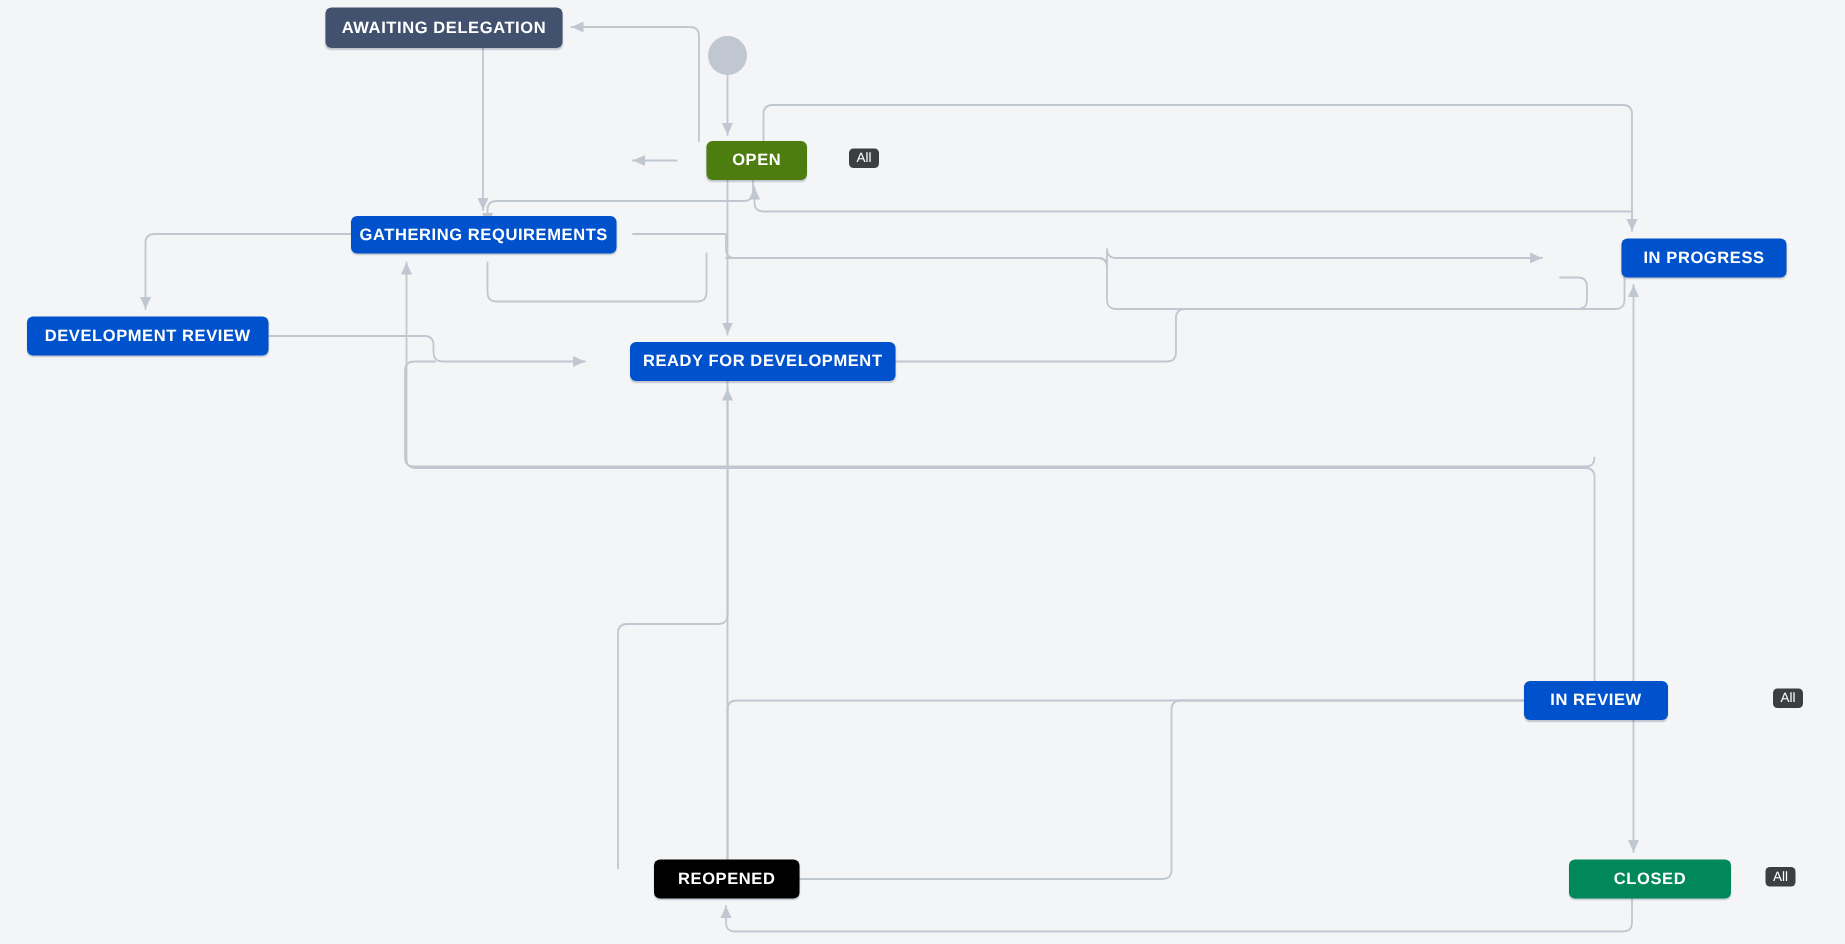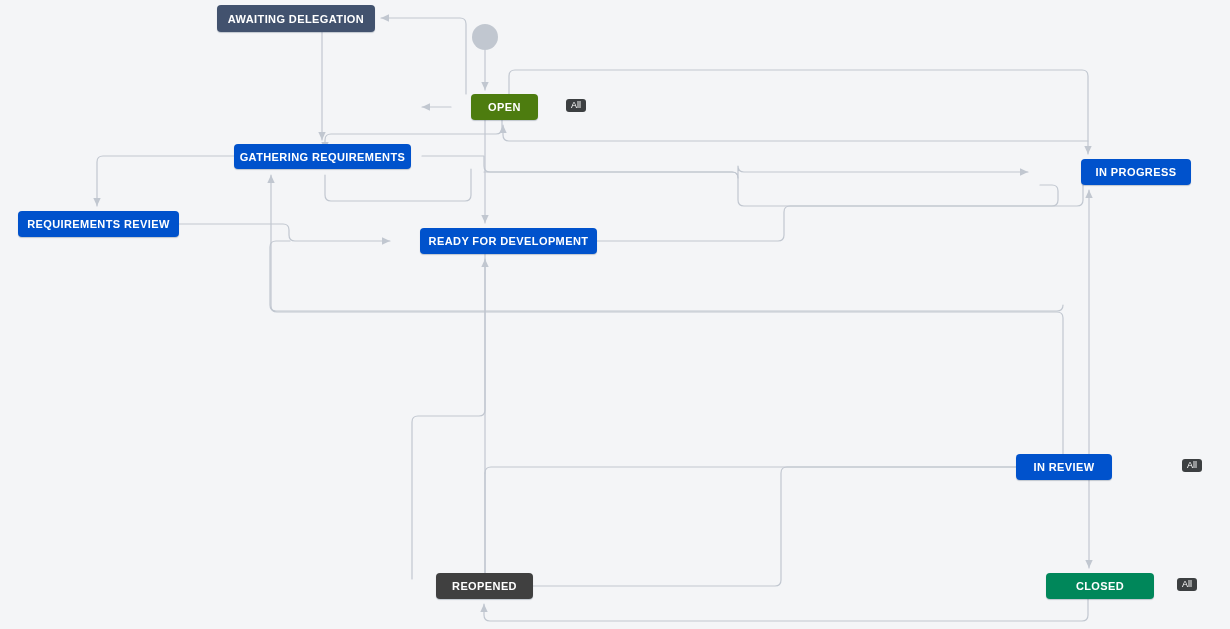--- a/index.html
+++ b/index.html
@@ -111,32 +111,32 @@
       <div class="node" style="left: 217px; top: 5px; width: 158px; height: 27px; background: rgb(66, 82, 110);">
         <span class="node-label">AWAITING DELEGATION</span>
       </div>
       <div class="node" style="left: 451px; top: 94px; width: 67px; height: 26px; background: #4d7c0f; margin-left: 20px;">
         <span class="node-label">OPEN</span>
       </div>
       <div class="node" style="left: 234px; top: 144px; width: 177px; height: 25px; background: rgb(0, 82, 204);">
         <span class="node-label">GATHERING REQUIREMENTS</span>
       </div>
       <div class="node" style="left: 18px; top: 211px; width: 161px; height: 26px; background: rgb(0, 82, 204);">
-        <span class="node-label">REQUIREMENTS REVIEW</span>
+        <span class="node-label">DEVELOPMENT REVIEW</span>
       </div>
       <div class="node" style="left: 396px; top: 228px; width: 177px; height: 26px; background: rgb(0, 82, 204); margin-left: 24px;">
         <span class="node-label">READY FOR DEVELOPMENT</span>
       </div>
       <div class="node" style="left: 1033px; top: 159px; width: 110px; height: 26px; background: rgb(0, 82, 204); margin-left: 48px;">
         <span class="node-label">IN PROGRESS</span>
       </div>
       <div class="node" style="left: 1016px; top: 454px; width: 96px; height: 26px; background: rgb(0, 82, 204);">
         <span class="node-label">IN REVIEW</span>
       </div>
-      <div class="node" style="left: 436px; top: 573px; width: 97px; height: 26px; background: #404040;">
+      <div class="node" style="left: 436px; top: 573px; width: 97px; height: 26px; background: #000000;">
         <span class="node-label">REOPENED</span>
       </div>
       <div class="node" style="left: 1046px; top: 573px; width: 108px; height: 26px; background: rgb(0, 135, 90);">
         <span class="node-label">CLOSED</span>
       </div>
     </div>
   <div id="badge-layer">
       <div class="badge" style="left: 566px; top: 99px; background: rgb(60, 63, 65);">
         <span>All</span>
       </div>

